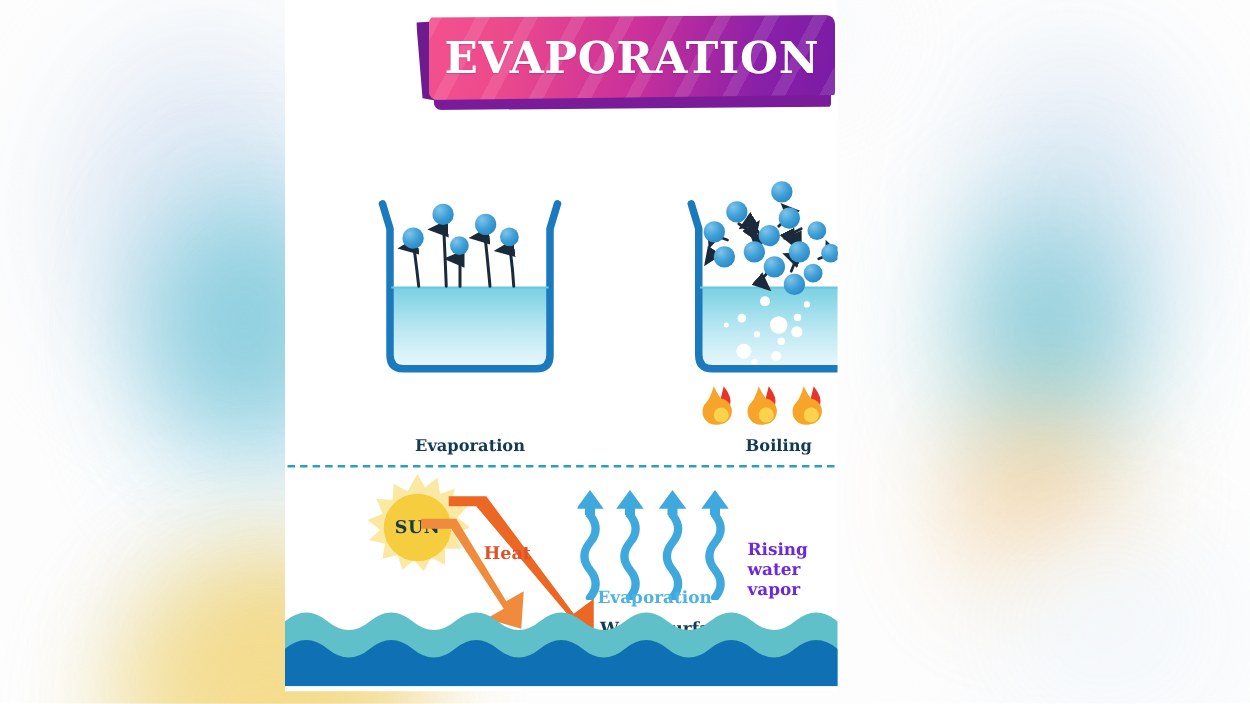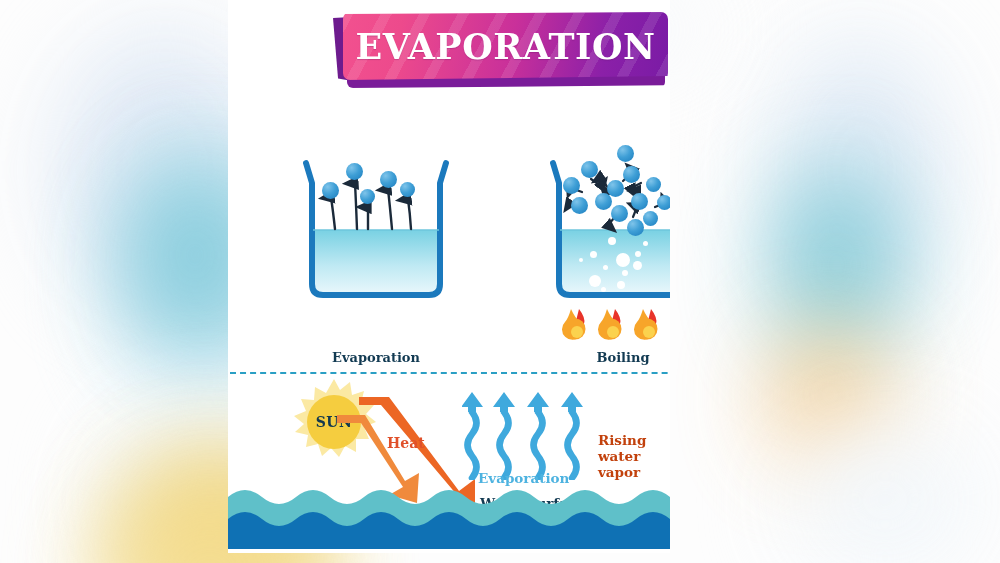--- a/index.html
+++ b/index.html
@@ -129,21 +129,21 @@
     font-weight:bold; font-size:14px;
   }
   #vapor-arrows { position:absolute; left:234px; top:392px; width:130px; height:88px; }
   #evaporation-label {
     position:absolute; left:250px; top:470px;
     color:#4eb3e0; font-family:"DejaVu Serif", serif;
     font-weight:bold; font-size:13.5px;
   }
   #vapor-label {
     position:absolute; left:370px; top:432px;
-    color:#c2410c; font-family:"DejaVu Serif", serif;
+    color:#6d28d9; font-family:"DejaVu Serif", serif;
     font-weight:bold; font-size:13.5px;
   }
   #surface-label {
     position:absolute; left:252px; top:495px;
     color:#123a52; font-family:"DejaVu Serif", serif;
     font-weight:bold; font-size:13.5px;
   }
   #water { position:absolute; left:0; top:483px; width:542px; height:66px; }
 </style>
 </head>

